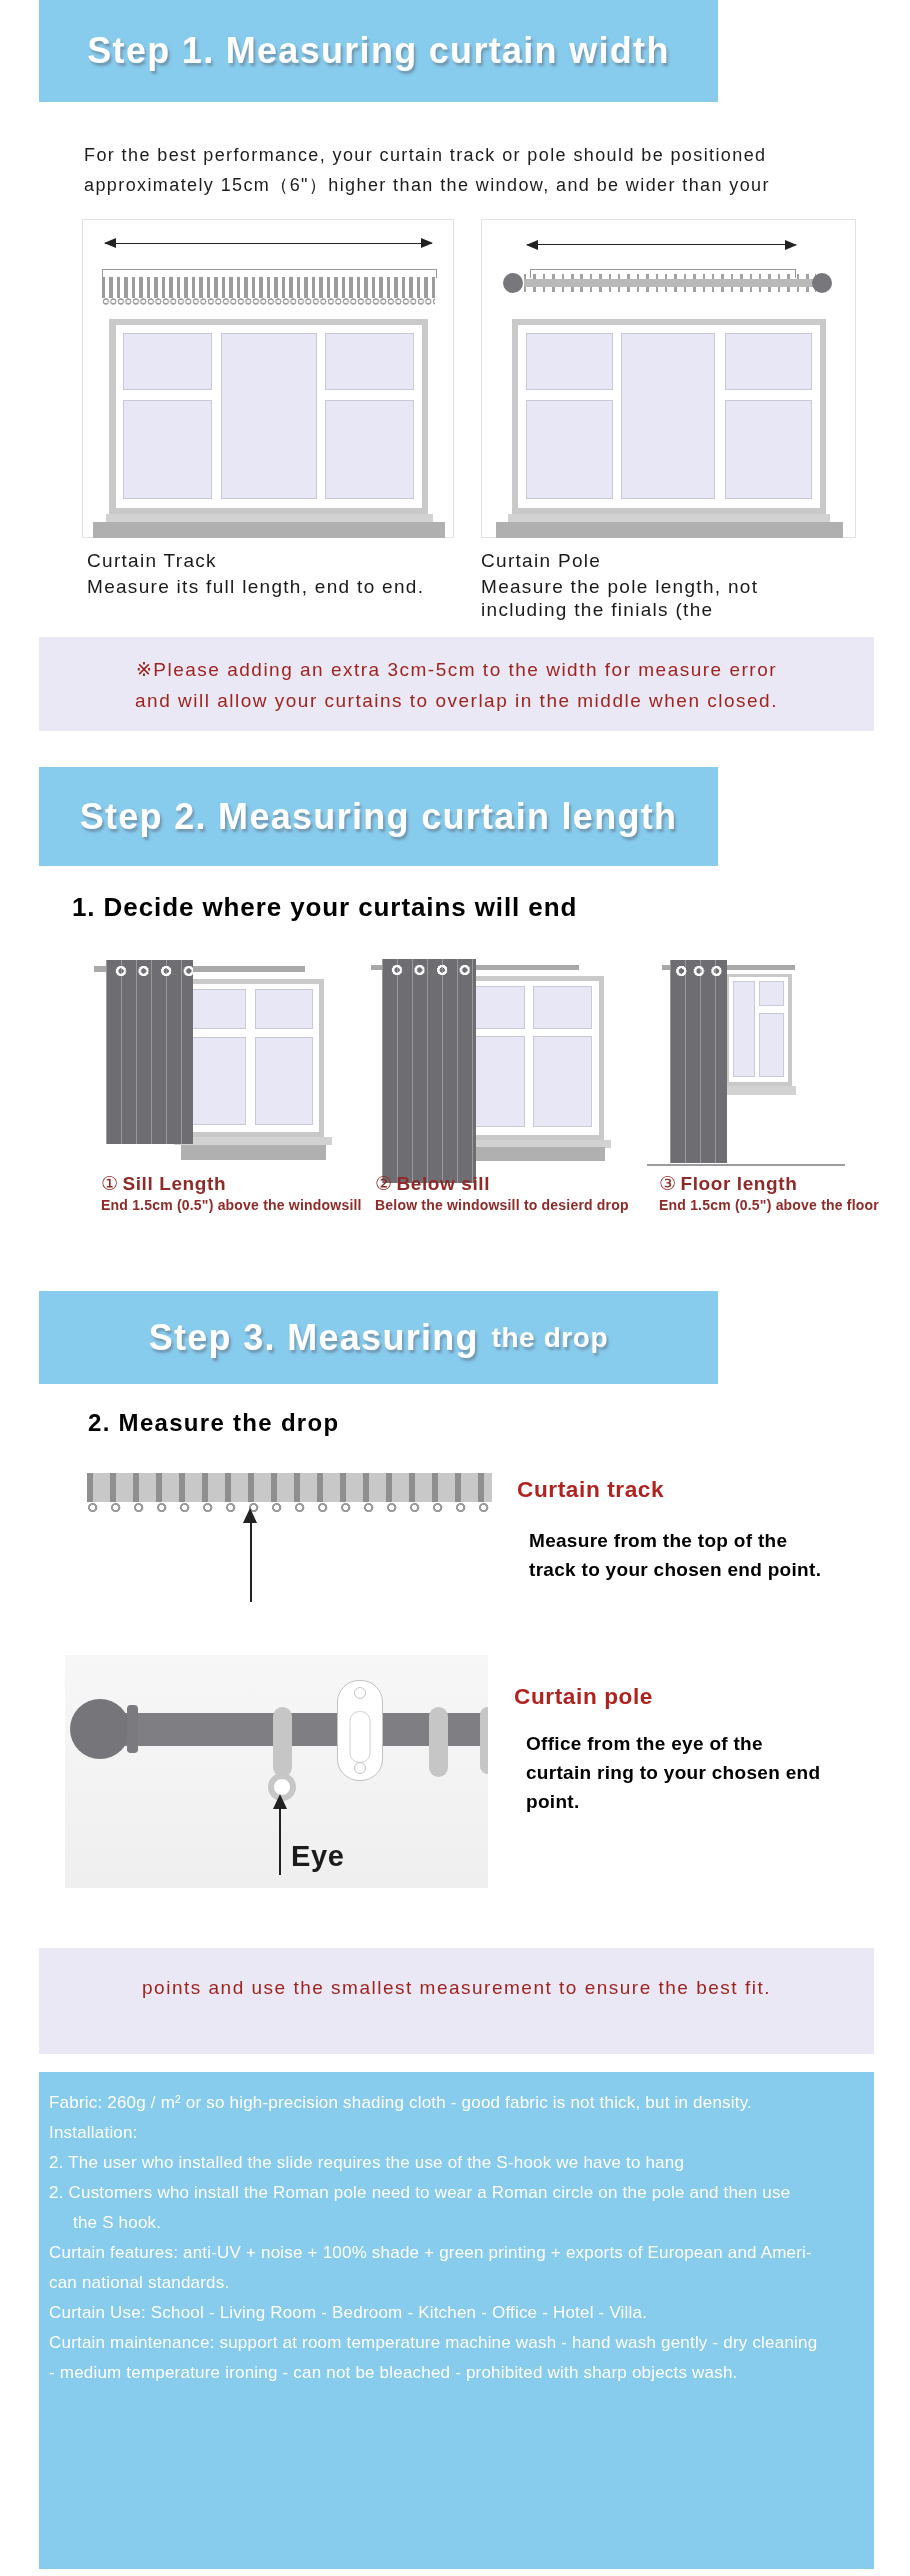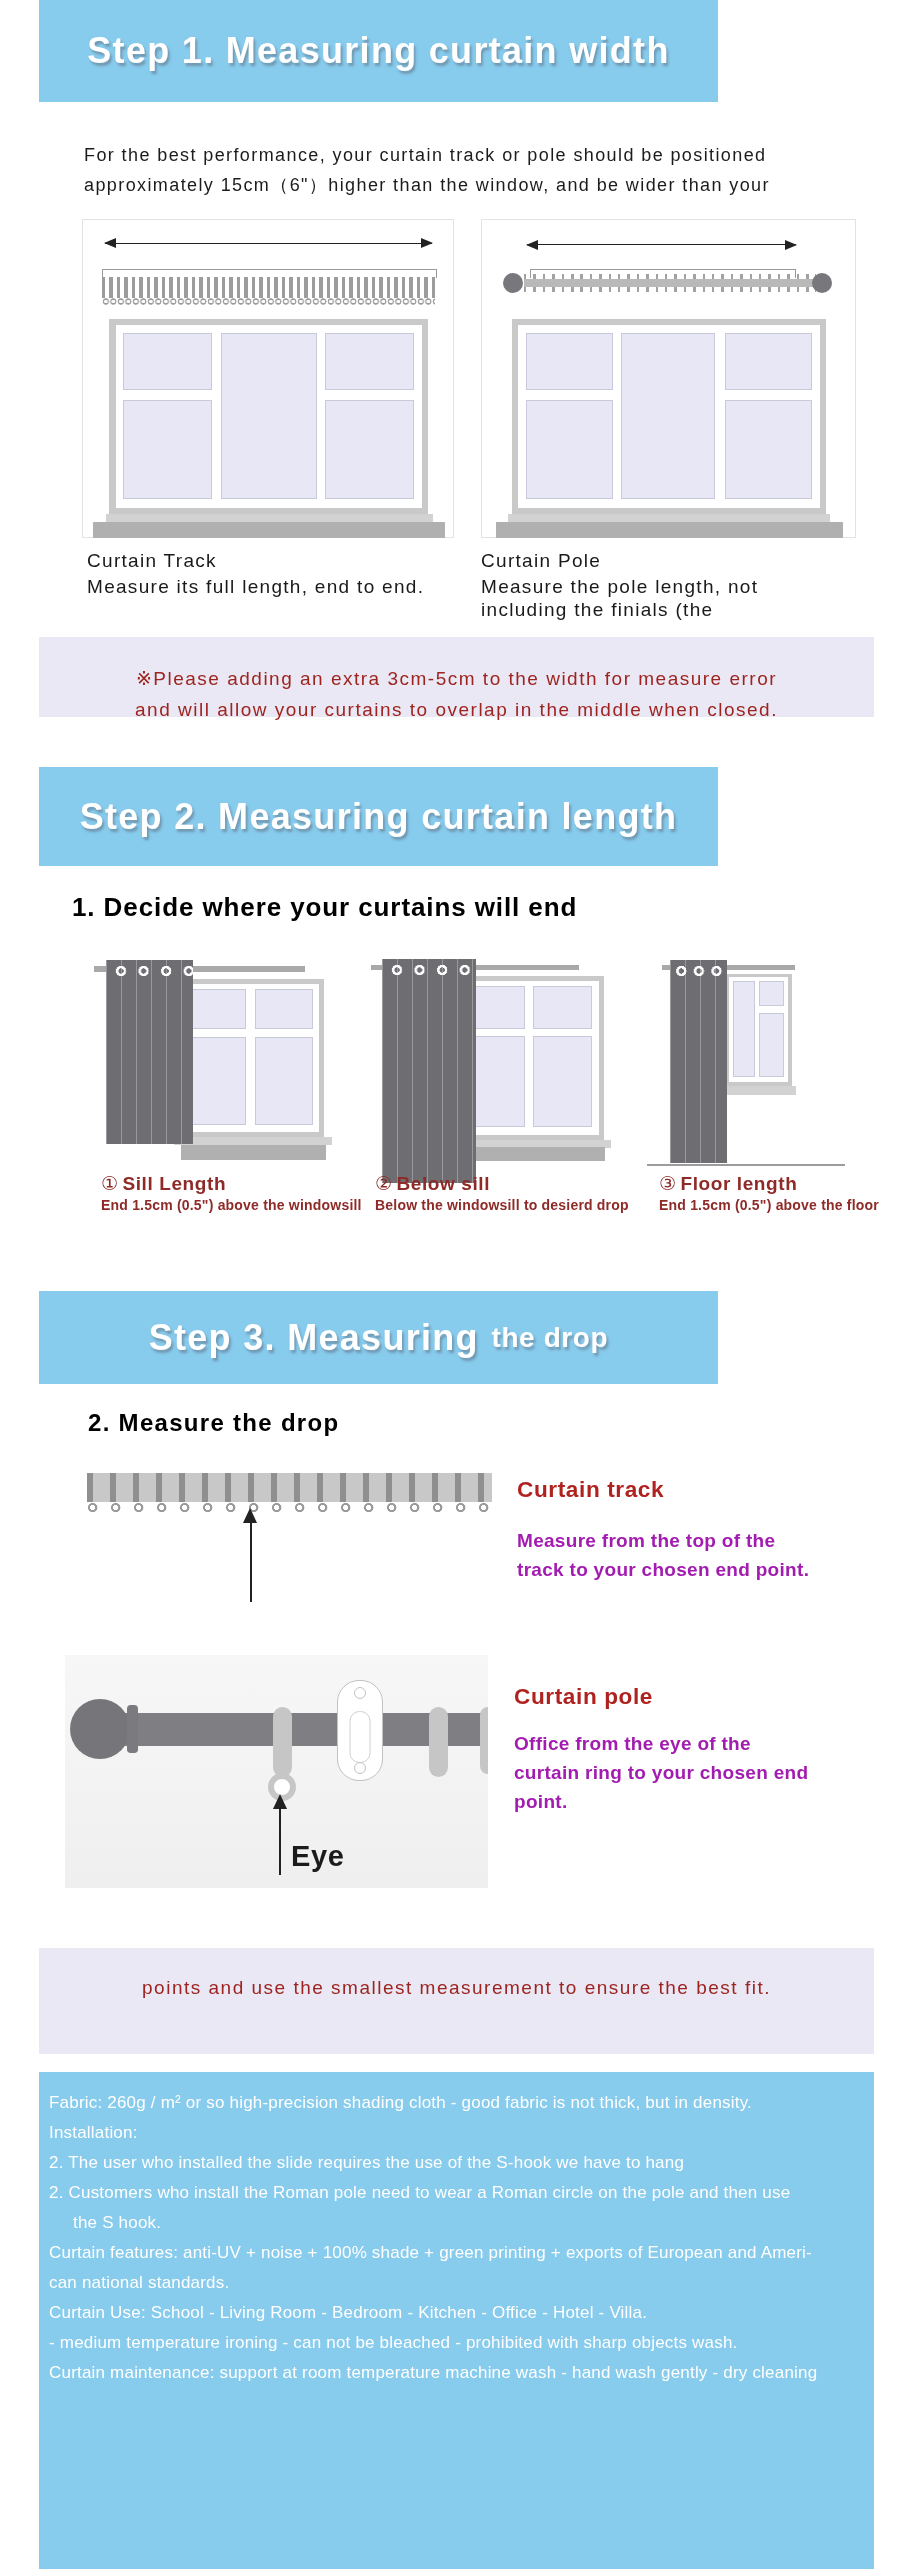--- a/index.html
+++ b/index.html
@@ -16,21 +16,21 @@
   #banner1 { top:0; height:102px; font-size:36px; }
   #banner2 { top:767px; height:99px; font-size:36px; }
   #banner3 { top:1291px; height:93px; font-size:36px; }
   #banner3 .sub { font-size:28px; margin-left:12.6px; letter-spacing:0.6px; }
   
   .note {
     position:absolute; left:39px; width:835px; background:#e9e8f4; color:#9e2420;
     text-align:center; font-size:19px; line-height:31px; letter-spacing:1.5px;
     box-sizing:border-box;
   }
-  #note1 { top:637px; height:80px; padding-top:26px; }
+  #note1 { top:637px; height:94px; padding-top:17px; }
   #note2 { top:1948px; height:106px; padding-top:24px; }
   
   .intro { position:absolute; left:84px; top:140px; font-size:18px; line-height:30px;
            letter-spacing:1.4px; color:#1c1c1c; }
   .blkheading { position:absolute; color:#000; font-weight:bold; letter-spacing:0.9px; }
   #heading1 { left:72px; top:892px; font-size:26px; }
   #heading2 { left:88px; top:1409px; font-size:24px; letter-spacing:1.3px; }
   .caption { position:absolute; font-size:19px; letter-spacing:1.3px; color:#1a1a1a; line-height:22.6px; }
   
   .diag-box { position:absolute; top:219px; height:319px; background:#fff; border:0.6px solid #e3e3e3; box-sizing:border-box; }
@@ -68,21 +68,21 @@
   
   .track3 { position:absolute; left:87px; top:1473px; width:405px; height:29px; background:#c8c8c8;
       background-image:repeating-linear-gradient(90deg,#8f8f8f 0 5.7px,transparent 5.7px 23px); }
   .ringsrow3 { position:absolute; left:87px; top:1502px; width:405px; height:11.3px; background-repeat:repeat-x;
       background-size:23px 11.3px;
       background-image:radial-gradient(circle at 5.7px 5.7px,#ffffff 2.5px,#9a9a9a 2.8px 4.4px,transparent 5px); }
   .vline { position:absolute; background:#222; }
   .arrowhead-up { position:absolute; width:0; height:0;
       border-left:7px solid transparent; border-right:7px solid transparent; border-bottom:15px solid #222; }
   .redh { position:absolute; font-size:22.6px; font-weight:bold; color:#b0221f; letter-spacing:0.6px; }
-  .redp { position:absolute; font-size:19px; font-weight:bold; color:#a21caf; line-height:29px; letter-spacing:0.3px; }
+  .redp { position:absolute; font-size:19px; font-weight:bold; color:#000000; line-height:29px; letter-spacing:0.3px;margin-left:12px; }
   .polepanel { position:absolute; left:65px; top:1655px; width:423px; height:233px;
       background:linear-gradient(180deg,#f7f7f7 0%,#efefef 100%); overflow:hidden; }
   .pp-pole  { position:absolute; left:31px; top:58px; width:391px; height:33px; background:#7e7e83; }
   .pp-ball  { position:absolute; left:5px; top:44px; width:60px; height:60px; border-radius:50%; background:#75757a; }
   .pp-collar{ position:absolute; left:62px; top:50px; width:11.3px; height:48px; border-radius:3.8px; background:#7a7a7f; }
   .pp-ring  { position:absolute; top:52px; width:19px; height:70px; border-radius:9.4px; background:#c6c6c6; }
   .pp-eye   { position:absolute; left:203px; top:118px; width:16.4px; height:16.4px; border-radius:50%;
       border:6.3px solid #c6c6c6; background:#ffffff; }
   .pp-bracket { position:absolute; left:272px; top:25px; width:44px; height:99px; background:#fff;
       border:1.9px solid #c2c2c2; border-radius:22px; }
@@ -282,18 +282,18 @@
 
   <div class="infobox">
     <div>Fabric: 260g / m² or so high-precision shading cloth - good fabric is not thick, but in density.</div>
     <div>Installation:</div>
     <div>2. The user who installed the slide requires the use of the S-hook we have to hang</div>
     <div>2. Customers who install the Roman pole need to wear a Roman circle on the pole and then use</div>
     <div class="indent">the S hook.</div>
     <div>Curtain features: anti-UV + noise + 100% shade + green printing + exports of European and Ameri-</div>
     <div>can national standards.</div>
     <div>Curtain Use: School - Living Room - Bedroom - Kitchen - Office - Hotel - Villa.</div>
+    <div>Curtain maintenance: support at room temperature machine wash - hand wash gently - dry cleaning</div>
     <div>- medium temperature ironing - can not be bleached - prohibited with sharp objects wash.</div>
-    <div>Curtain maintenance: support at room temperature machine wash - hand wash gently - dry cleaning</div>
   </div>
 
 </div>
 
 
 </body></html>

